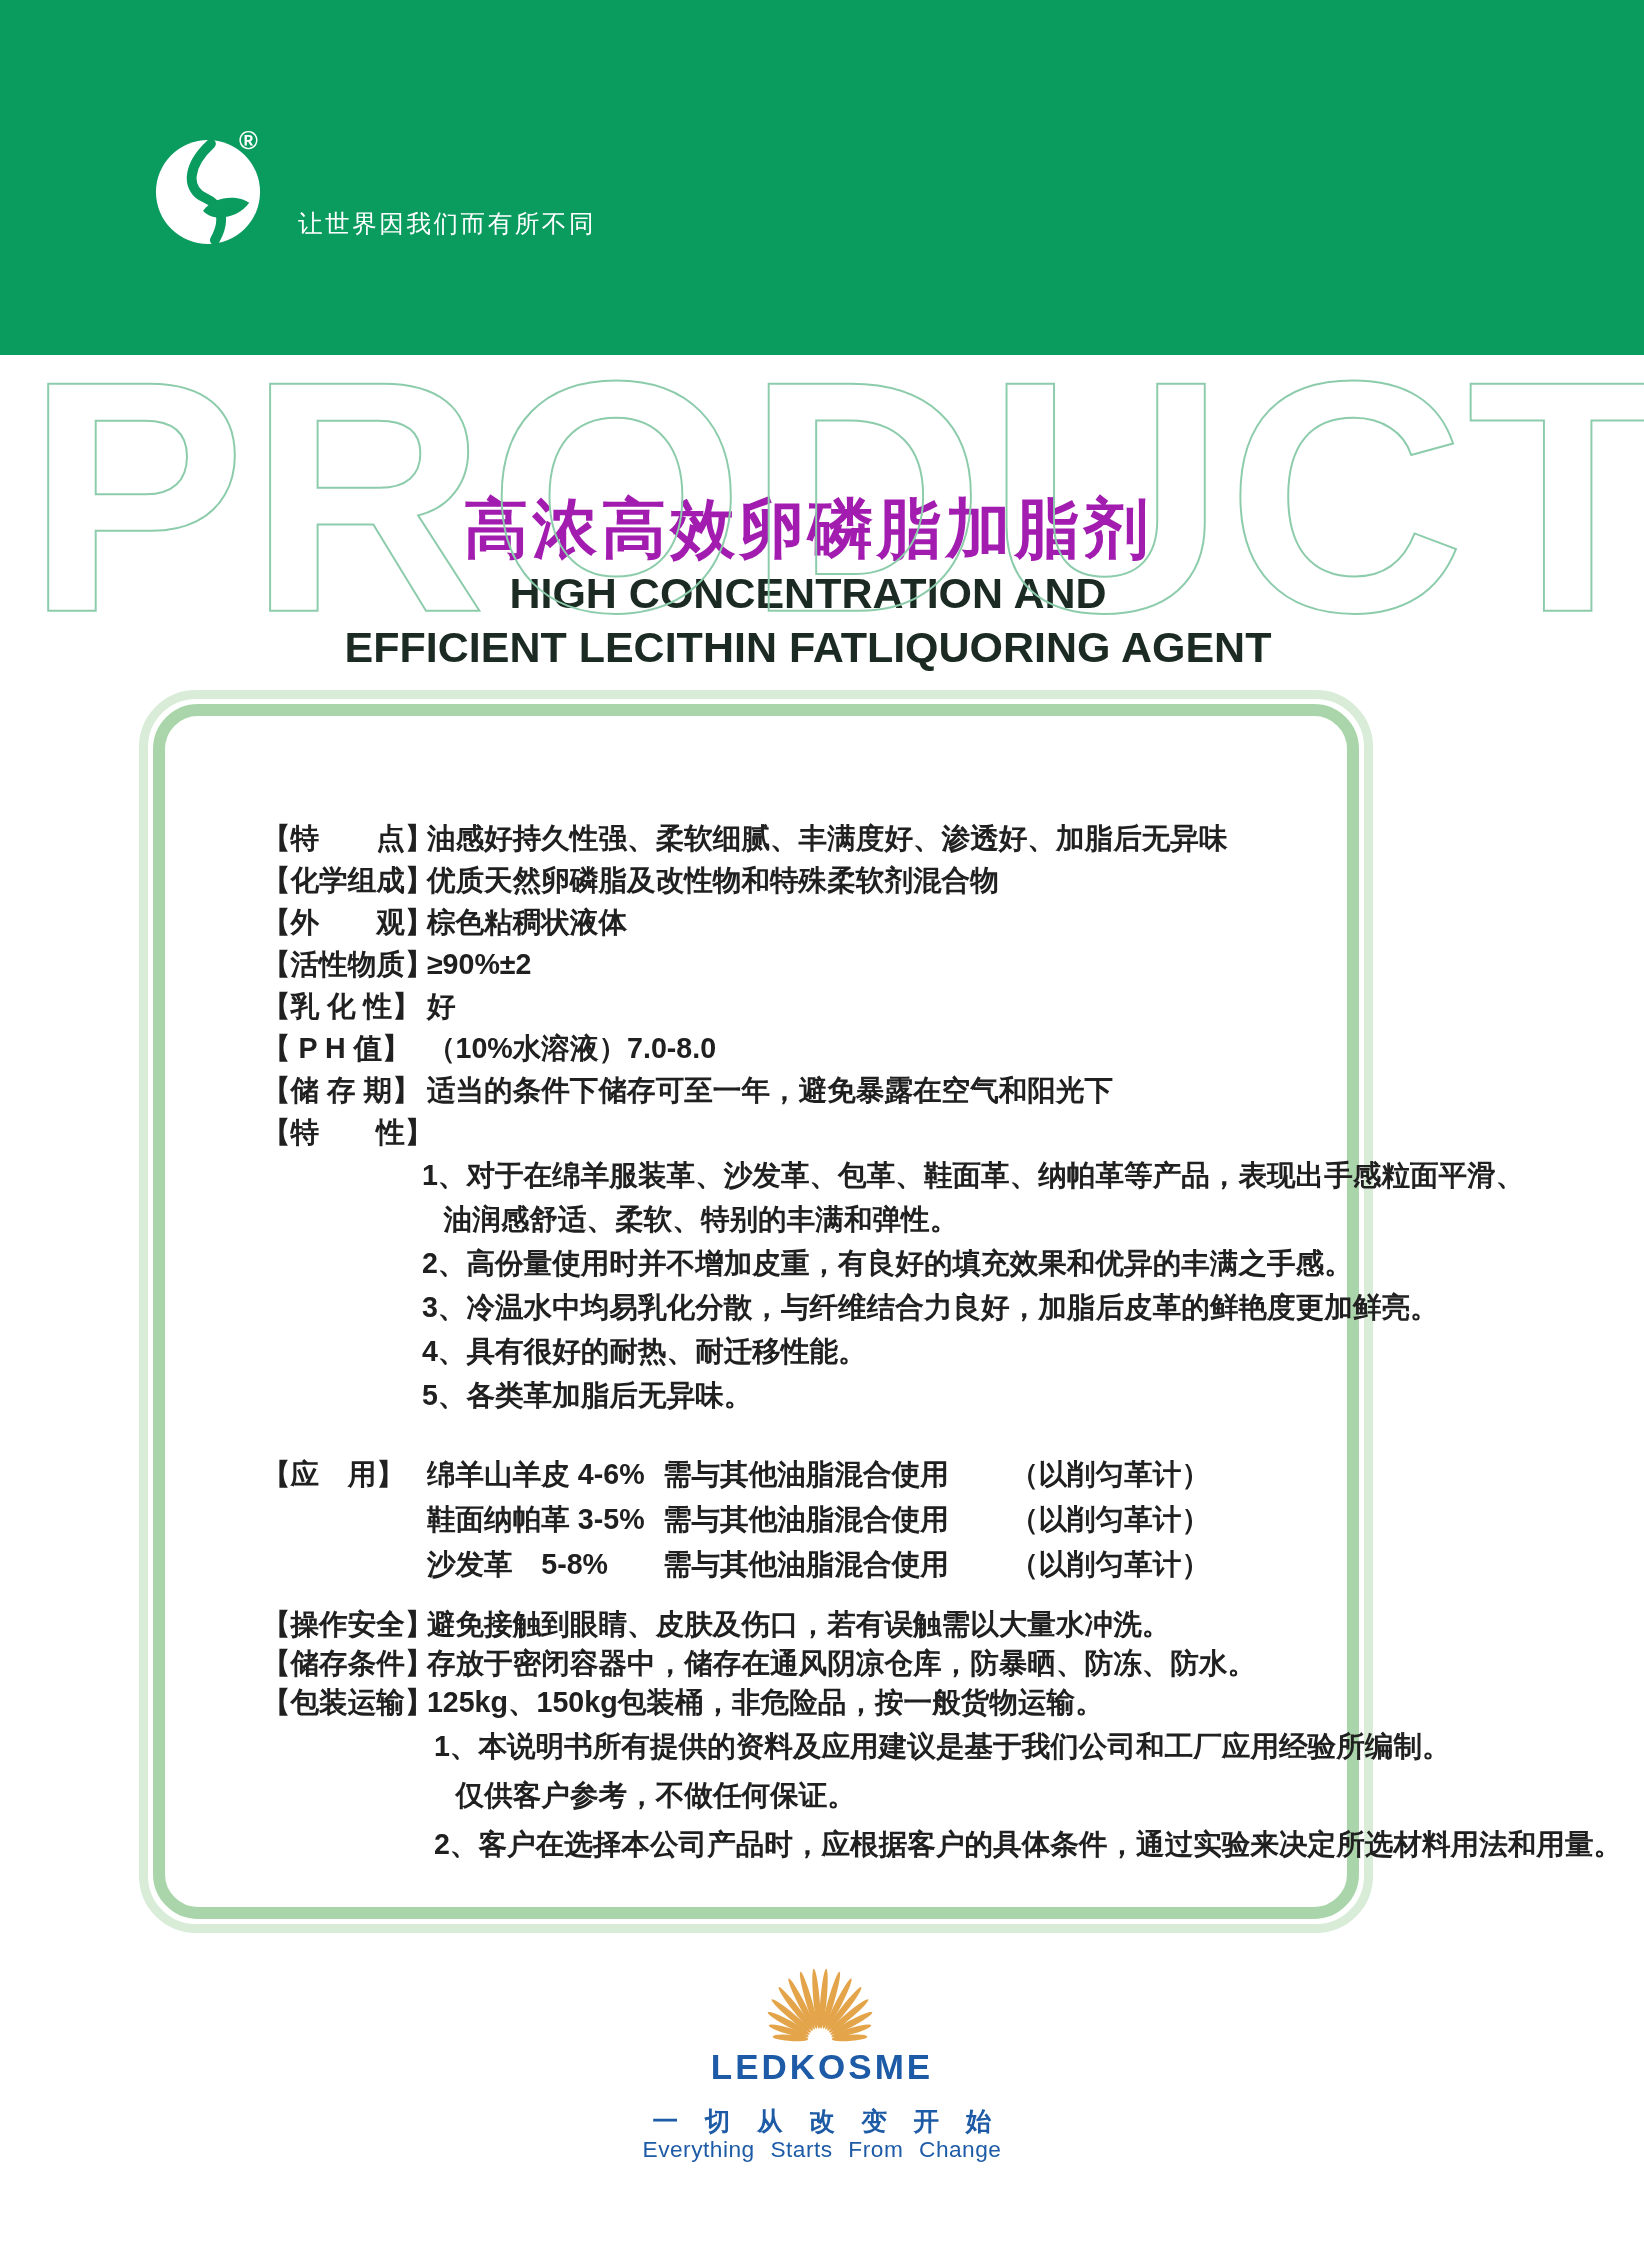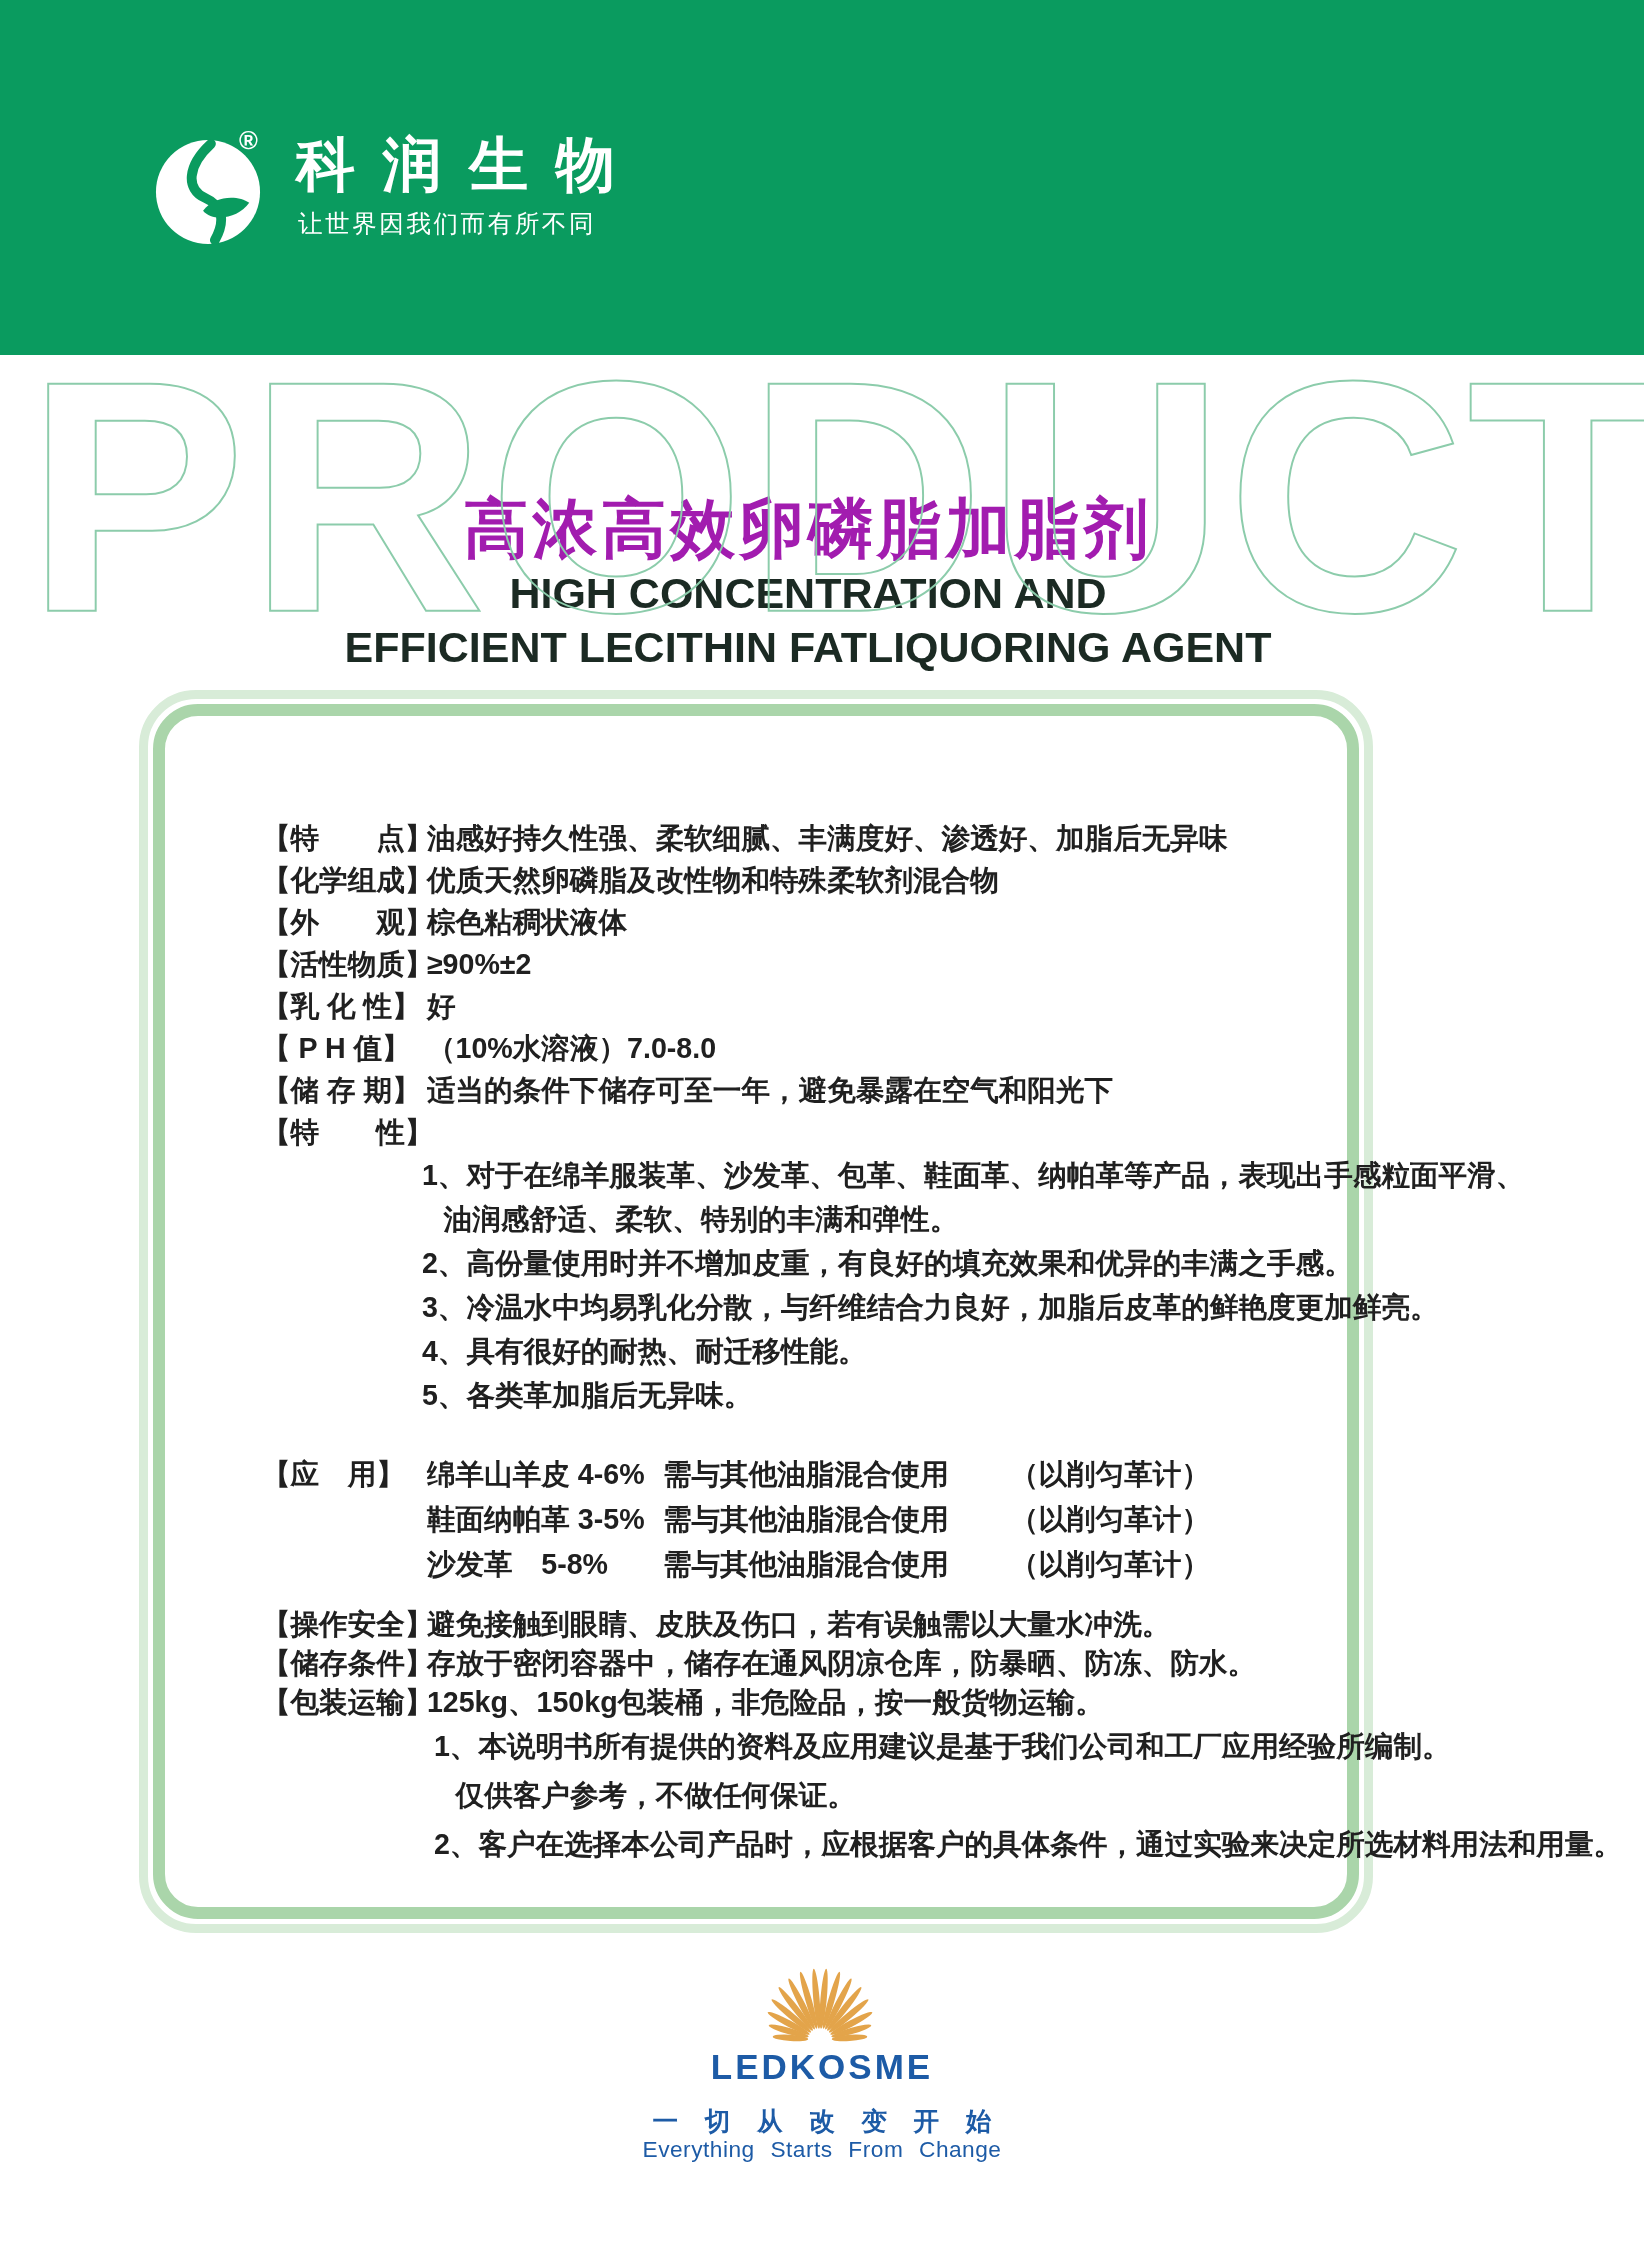--- a/index.html
+++ b/index.html
@@ -68,21 +68,20 @@
 
   <div class="header">
     <div class="logo-wrap">
       <svg class="logo-svg" width="108" height="108" viewBox="0 0 110 110">
         <circle cx="55" cy="55" r="53" fill="#ffffff"></circle>
         <path d="M58,6 C34,28 32,52 52,61 C70,69 73,84 62,104" fill="none" stroke="#0a9b5f" stroke-width="10" stroke-linecap="round"></path>
         <path d="M50,74 C62,58 86,58 97,66 C86,82 60,86 50,74 Z" fill="#0a9b5f"></path>
       </svg>
       <span class="reg">®</span>
     </div>
-    <div class="brand">科润生物</div>
     <div class="tagline">让世界因我们而有所不同</div>
   </div>
 
   <svg class="watermark" width="1644" height="315" viewBox="0 0 1669 320">
     <text x="26" y="276" font-family="Liberation Sans, sans-serif" font-size="335" font-weight="bold" fill="none" stroke="#8cccab" stroke-width="2" letter-spacing="2">PRODUCT D</text>
   </svg>
 
   <div class="t-zh">高浓高效卵磷脂加脂剂</div>
   <div class="t-en1">HIGH CONCENTRATION AND</div>
   <div class="t-en2">EFFICIENT LECITHIN FATLIQUORING AGENT</div>

